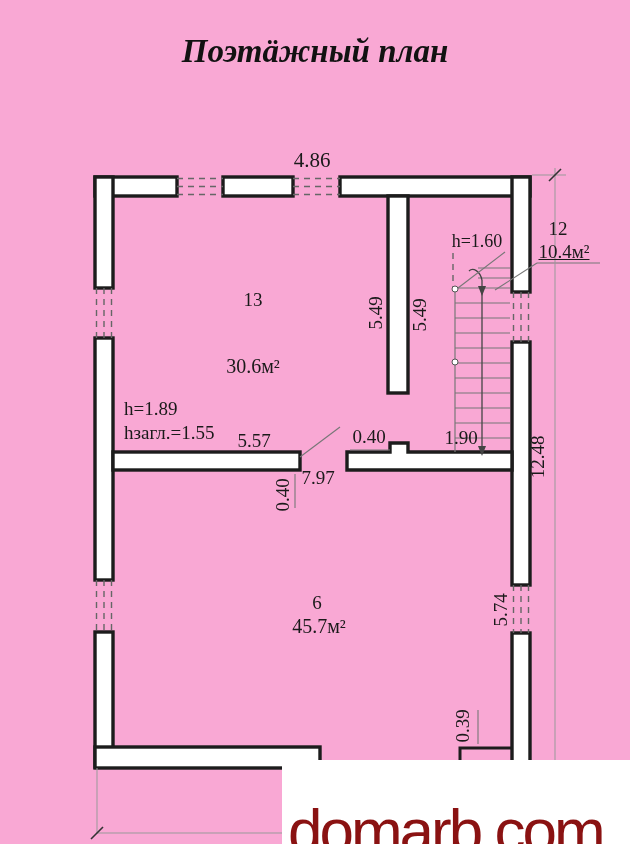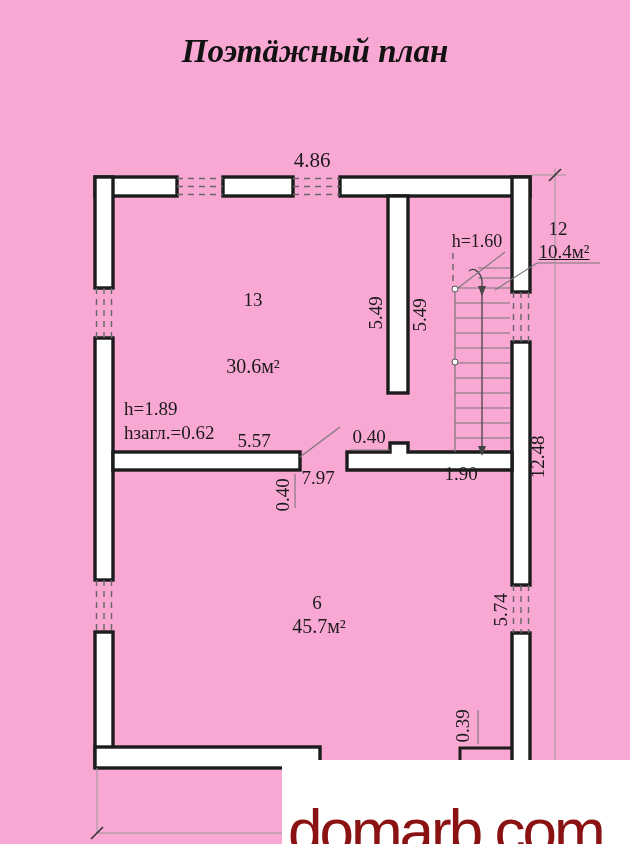--- a/index.html
+++ b/index.html
@@ -17,21 +17,21 @@
   #r13-area{left:211px;top:313px;width:84px;font-size:20px;margin-top:43px;}
   #r14-num{left:297px;top:593px;width:40px;}
   #r14-area{left:277px;top:616px;width:84px;font-size:20px;}
   #r12-num{left:538px;top:219px;width:40px;}
   #r12-area{left:525px;top:242px;width:78px;text-decoration:underline;}
   #h160{left:441px;top:232px;width:72px;font-size:18px;}
   #h286{left:124px;top:399px;}
   #hzagl{left:124px;top:423px;}
   #d557{left:228px;top:431px;width:52px;}
   #d040a{left:345px;top:427px;width:48px;}
-  #d190{left:435px;top:428px;width:52px;margin-top:36px;}
+  #d190{left:435px;top:428px;width:52px;}
   #d797{left:292px;top:468px;width:52px;}
   #d040b{left:259px;top:485px;width:48px;}
   #d549L{left:352px;top:303px;width:48px;}
   #d549R{left:396px;top:305px;width:48px;}
   #d1248{left:510px;top:447px;width:56px;}
   #d574{left:477px;top:600px;width:48px;}
   #d039{left:439px;top:716px;width:48px;}
   #wm-box{position:absolute;left:282px;top:760px;width:348px;height:84px;background:#fff;}
   #wm-text{position:absolute;left:288px;top:800px;width:340px;
            font-family:"Liberation Sans","DejaVu Sans",sans-serif;
@@ -107,21 +107,21 @@
   <div class="title-line" id="t1">Поэтäжный план</div>
 
   <div class="lbl ctr" id="r13-num">13</div>
   <div class="lbl ctr" id="r13-area">30.6м²</div>
   <div class="lbl ctr" id="r14-num">6</div>
   <div class="lbl ctr" id="r14-area">45.7м²</div>
   <div class="lbl ctr" id="r12-num">12</div>
   <div class="lbl ctr" id="r12-area">10.4м²</div>
 
   <div class="lbl" id="h286">h=1.89</div>
-  <div class="lbl" id="hzagl">hзагл.=0.62</div>
+  <div class="lbl" id="hzagl">hзагл.=1.55</div>
   <div class="lbl ctr" id="h160">h=1.60</div>
 
   <div class="lbl ctr" id="dim-866">4.86</div>
   <div class="lbl ctr" id="d557">5.57</div>
   <div class="lbl ctr" id="d040a">0.40</div>
   <div class="lbl ctr" id="d190">1.90</div>
   <div class="lbl ctr" id="d797">7.97</div>
   <div class="lbl rot" id="d040b">0.40</div>
   <div class="lbl rot" id="d549L">5.49</div>
   <div class="lbl rot" id="d549R">5.49</div>

